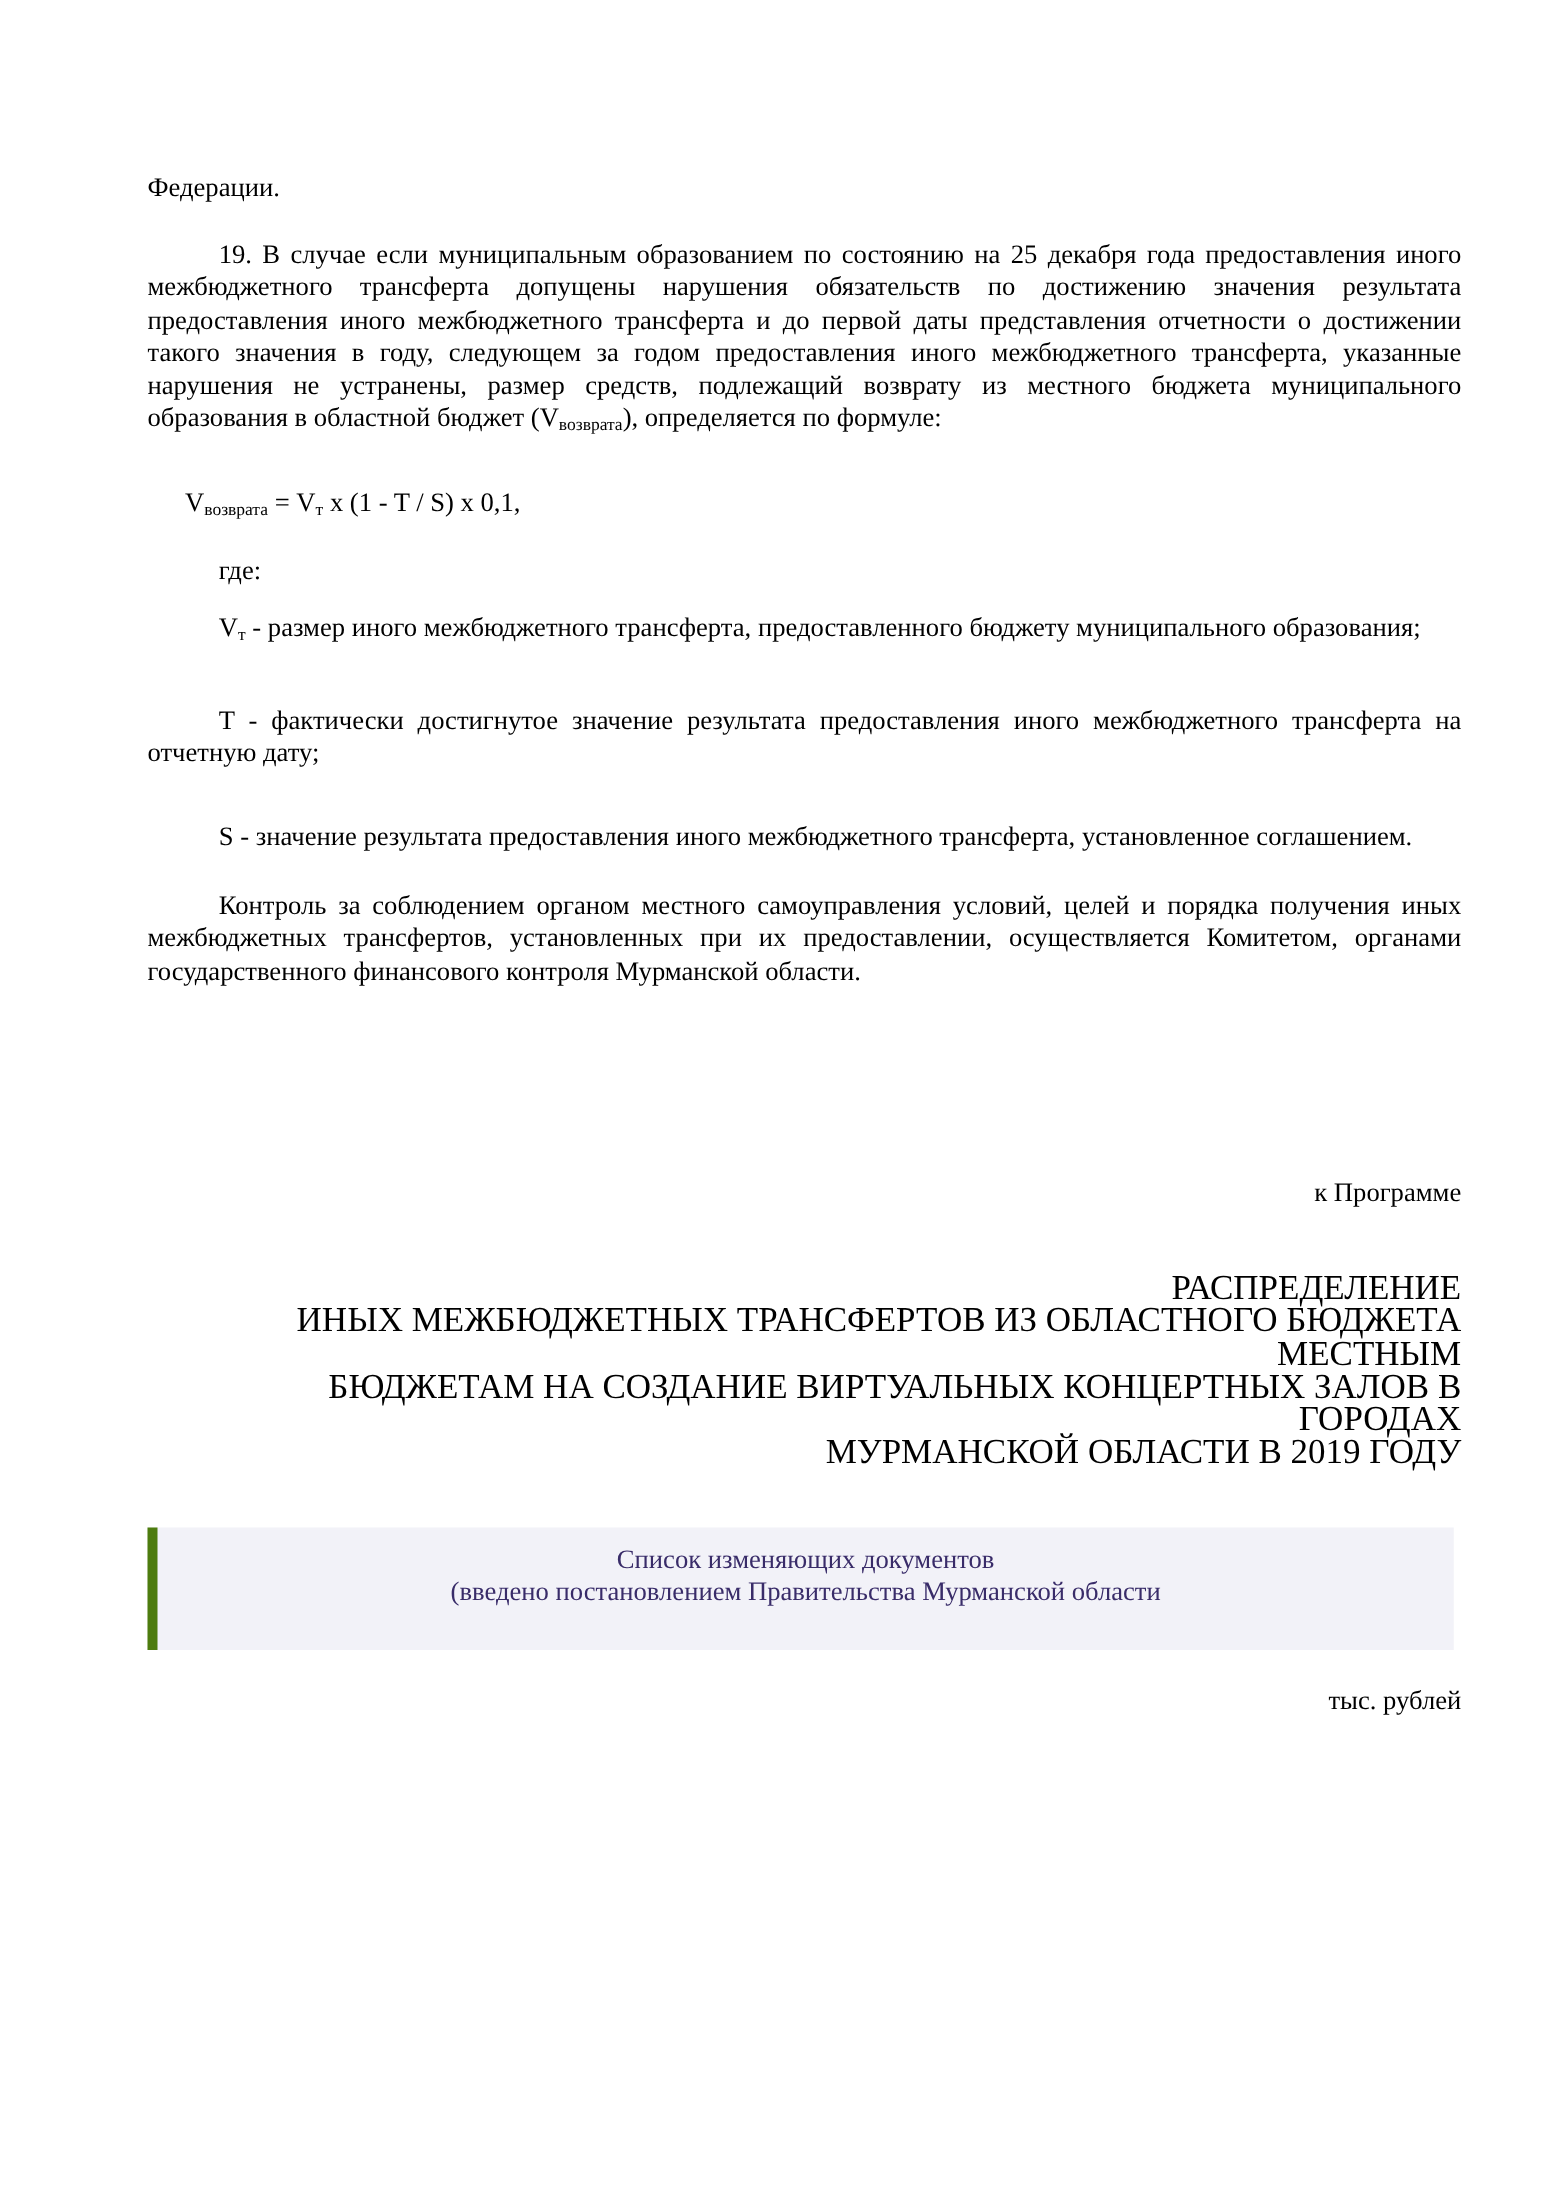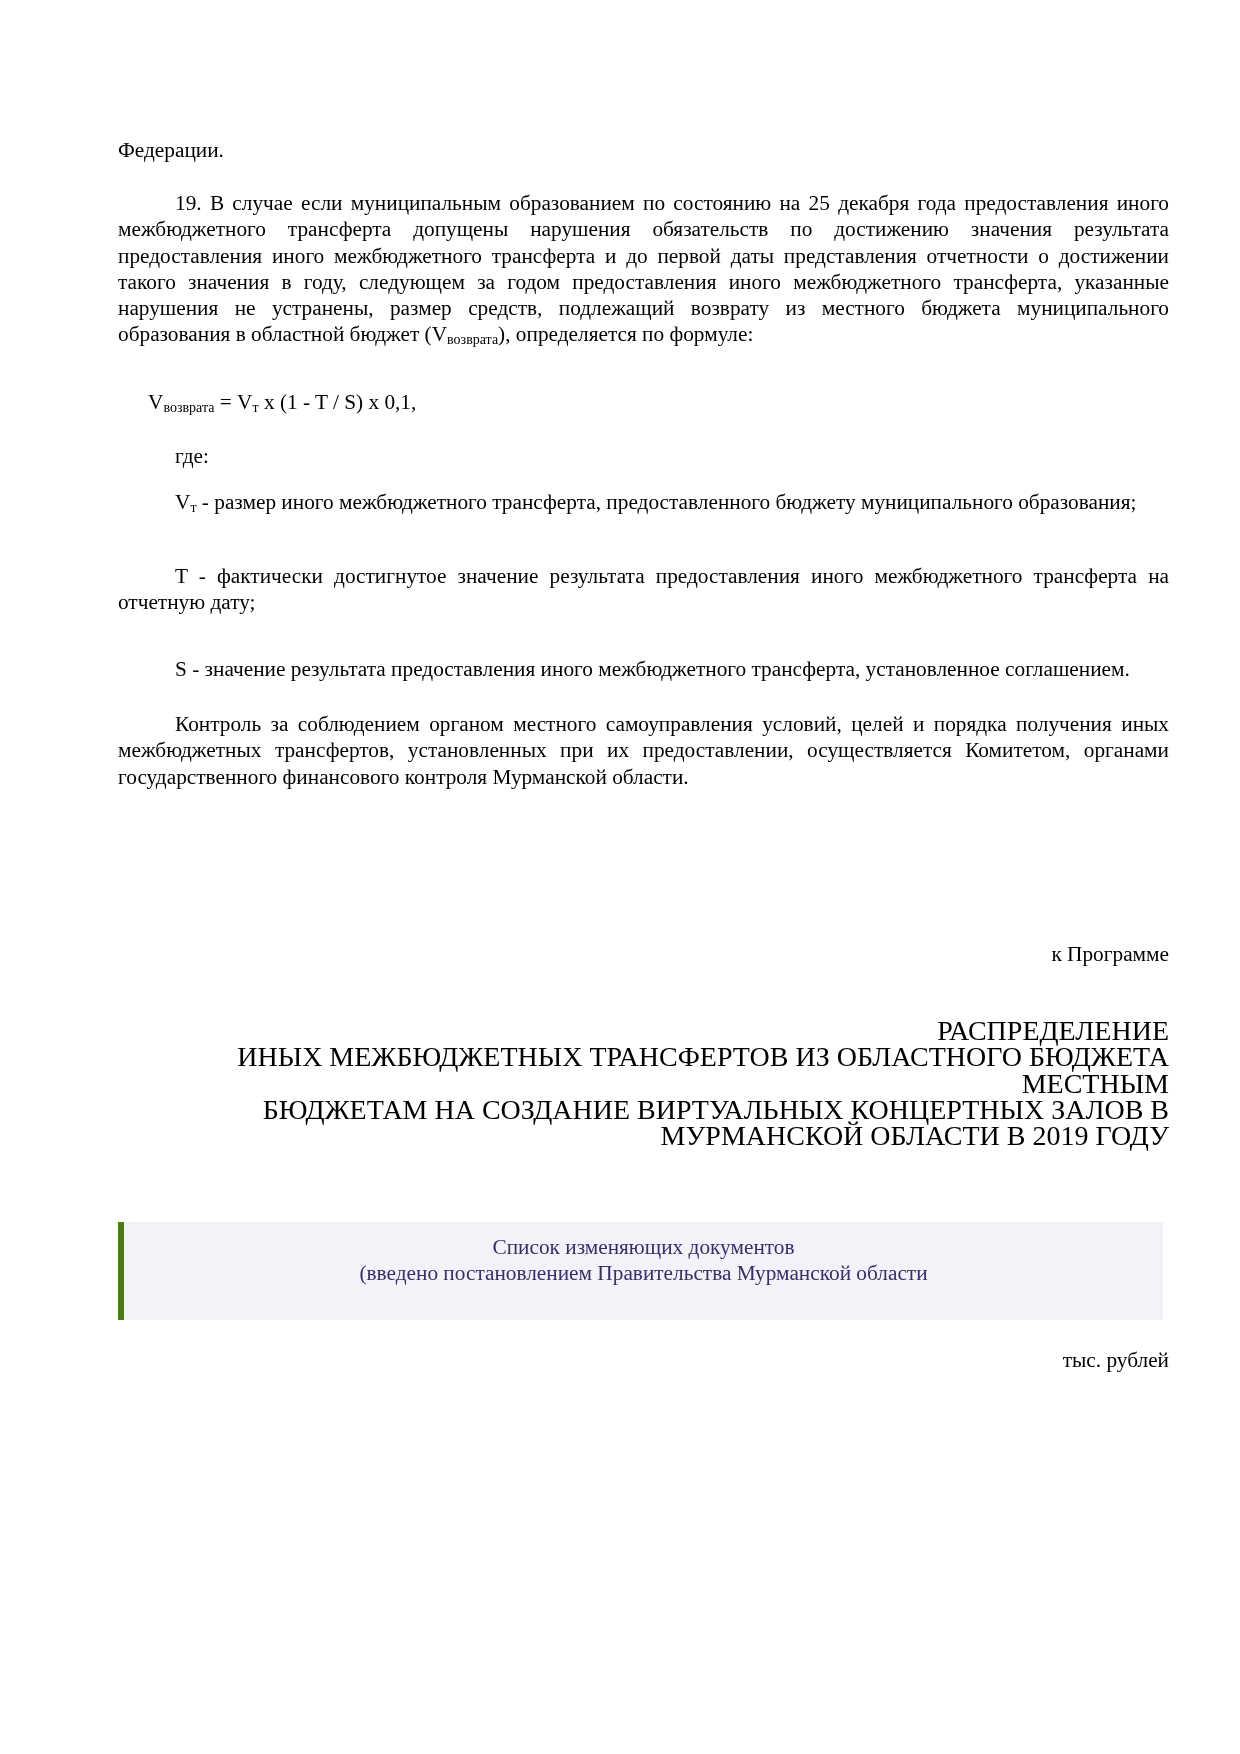--- a/index.html
+++ b/index.html
@@ -7,21 +7,21 @@
            font-family: "Liberation Serif", "DejaVu Serif", serif; color: #000; }
     .page { position: absolute; left: 118px; width: 1051px; top: 0; }
     .p { font-size: 21.3px; line-height: 26.3px; text-align: justify; margin: 0; }
     .indent { text-indent: 57px; }
     .block { position: absolute; left: 0; width: 1051px; }
     .formula { text-align: left; font-size: 21.3px; line-height: 26px; padding-left: 30px; }
     .sub { font-size: 14px; vertical-align: -3px; }
     .right { text-align: right; font-size: 21.3px; line-height: 26.3px; }
     .title { text-align: right; font-weight: normal; font-size: 28px; line-height: 26.3px; }
     .revbox { position: absolute; left: 0; width: 1045px; background: #f2f2f8;
-              border-left: 6px solid #4d7c0f; color: #392c69; text-align: center;
+              border-left: 8px solid #4d7c0f; color: #392c69; text-align: center;
               font-size: 21.3px; line-height: 26.3px; padding: 12px 0 12px 0; box-sizing: border-box; height: 98px; }
   </style>
 </head>
 <body>
 
 <div class="page">
 
   <p class="p block" style="top:137px;">Федерации.</p>
 
   <p class="p indent block" style="top:190px;"><span>19. В случае если муниципальным образованием по состоянию на 25 декабря года предоставления иного межбюджетного трансферта допущены нарушения обязательств по достижению значения результата предоставления иного межбюджетного трансферта и до первой даты представления отчетности о достижении такого значения в году, следующем за годом предоставления иного межбюджетного трансферта, указанные нарушения не устранены, размер средств, подлежащий возврату из местного бюджета муниципального образования в областной бюджет (V</span><span class="sub">возврата</span><span>), определяется по формуле:</span></p>
@@ -40,20 +40,21 @@
 
   <div class="right block" style="top:941px;">
     <div>к Программе</div>
   </div>
 
   <div class="title block" style="top:1018px;">
     <div>РАСПРЕДЕЛЕНИЕ</div>
     <div>ИНЫХ МЕЖБЮДЖЕТНЫХ ТРАНСФЕРТОВ ИЗ ОБЛАСТНОГО БЮДЖЕТА</div>
     <div>МЕСТНЫМ</div>
     <div>БЮДЖЕТАМ НА СОЗДАНИЕ ВИРТУАЛЬНЫХ КОНЦЕРТНЫХ ЗАЛОВ В</div>
+    <div>ГОРОДАХ</div>
     <div>МУРМАНСКОЙ ОБЛАСТИ В 2019 ГОДУ</div>
   </div>
 
   <div class="revbox" style="top:1222px;">
     <div>Список изменяющих документов</div>
     <div>(введено постановлением Правительства Мурманской области</div>
   </div>
 
   <div class="right block" style="top:1347px;">тыс. рублей</div>
 

